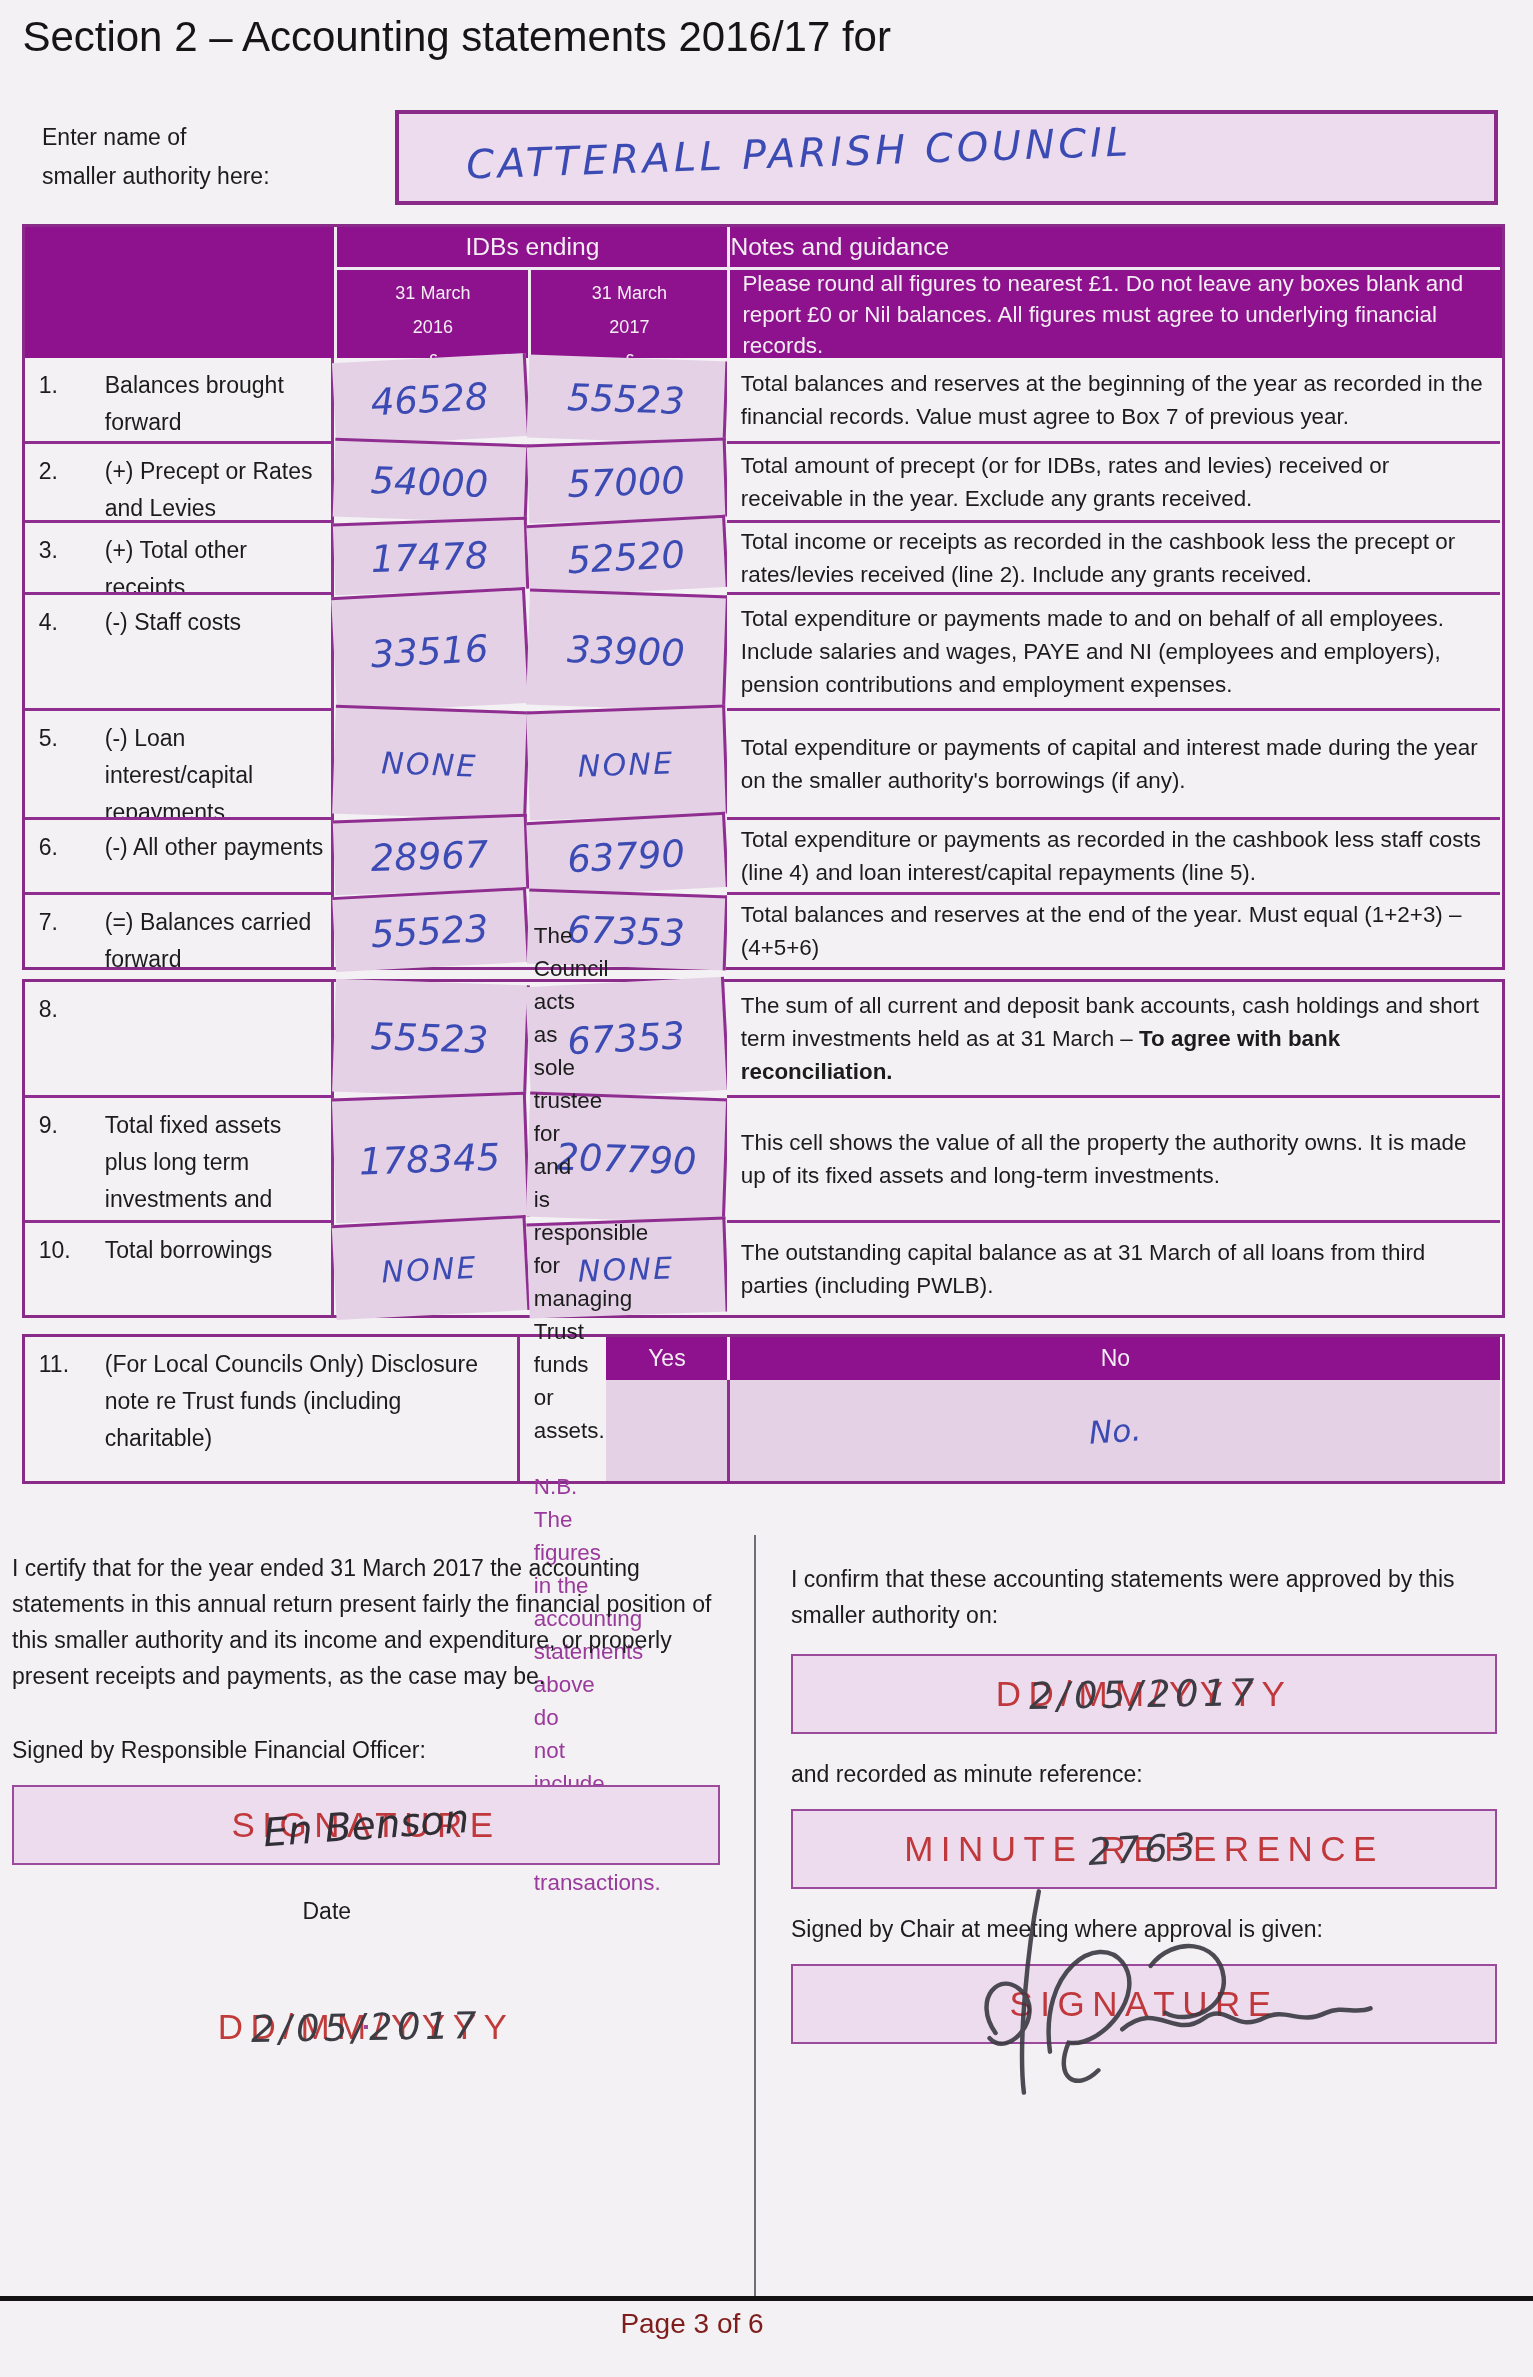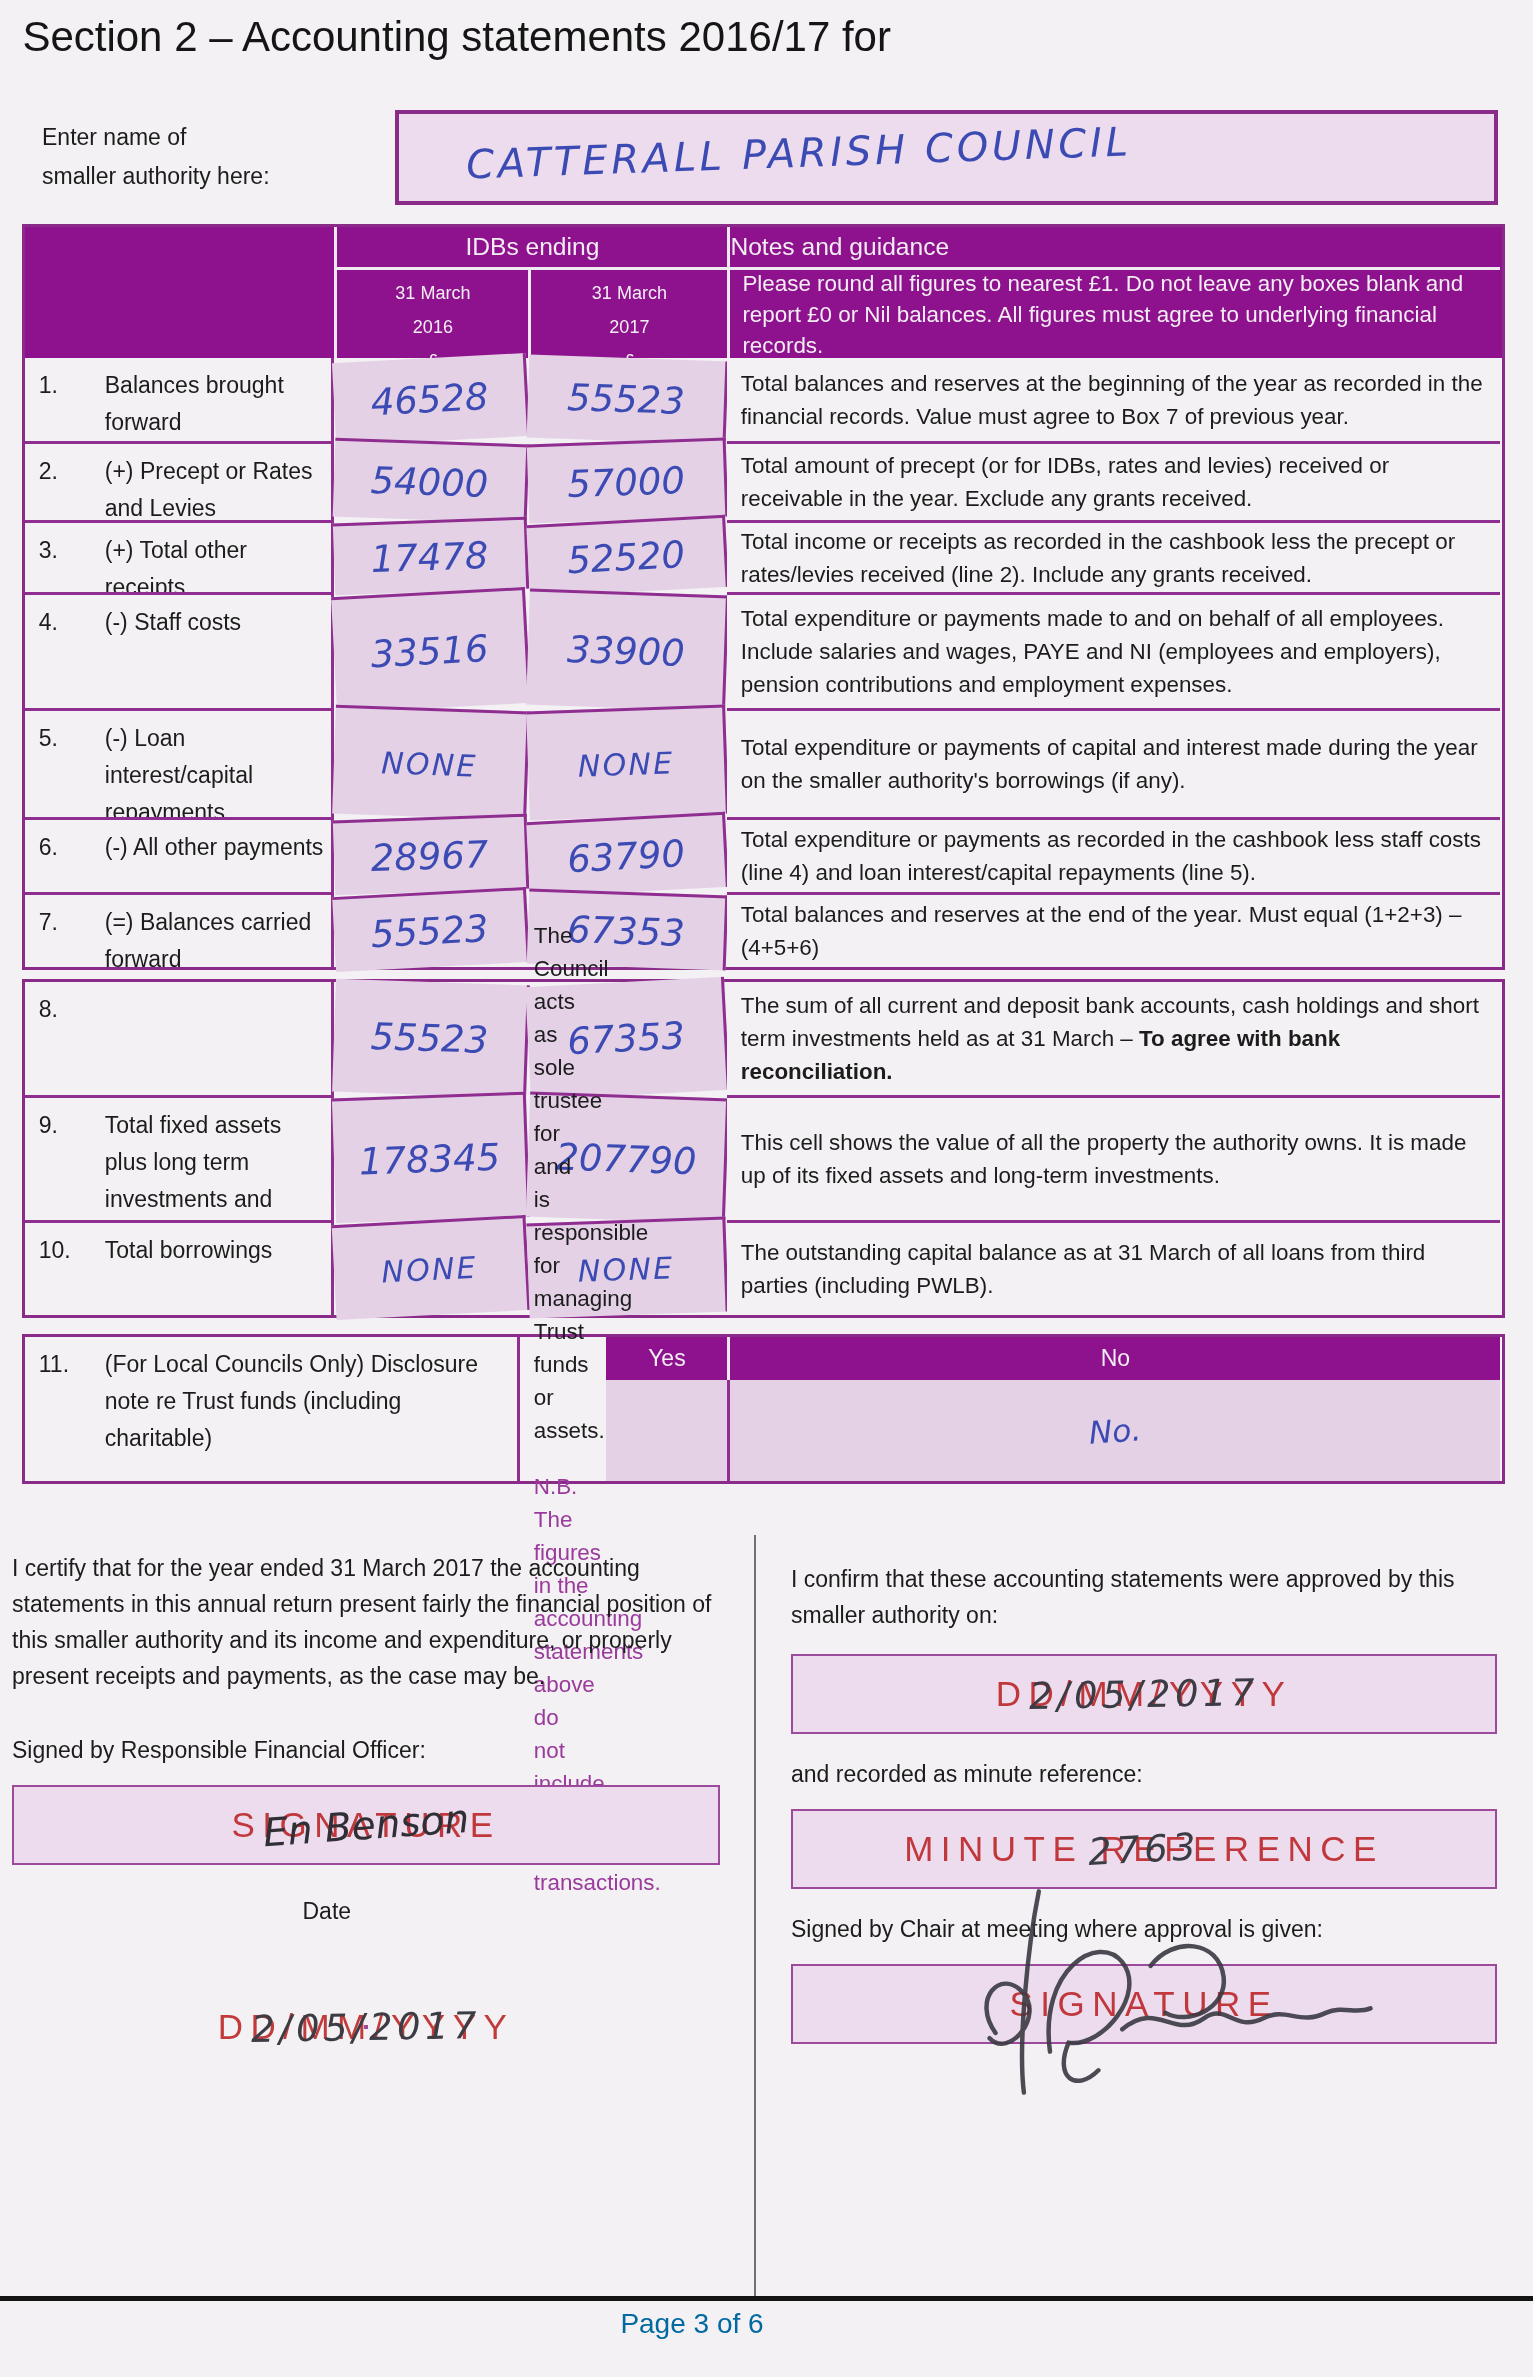--- a/index.html
+++ b/index.html
@@ -96,21 +96,21 @@
   }
   .rfo-sig{font-size:39px;color:#2f2f35;transform:rotate(-4deg);}
   .ink-date{font-size:37px;color:#3c3c44;letter-spacing:4.5px;transform:rotate(-1deg);}
   .date-row{display:flex;align-items:center;margin-top:33px;flex-direction:column;}
   .date-row .dlabel{font-size:23px;width:127px;flex:0 0 127px;}
   .date-row .pinkfield{flex:1;margin-top:0;}
   .chair-box{overflow:visible;}
   .chair-svg{position:absolute;left:134px;top:-86px;width:477px;height:224px;pointer-events:none;}
   
   .footer-line{position:absolute;left:0;top:2296px;width:1533px;height:4.5px;background:#141414;}
-  .footer-text{position:absolute;left:0;top:2308px;width:1384px;text-align:center;font-size:28px;color:#0369a1;}
+  .footer-text{position:absolute;left:0;top:2308px;width:1384px;text-align:center;font-size:28px;color:#7f1d1d;}
 </style>
 </head>
 <body>
 
 <div class="page">
 
   <div class="title">Section 2 – Accounting statements 2016/17 for</div>
 
   <div class="name-prompt">Enter name of
 smaller authority here:</div>

